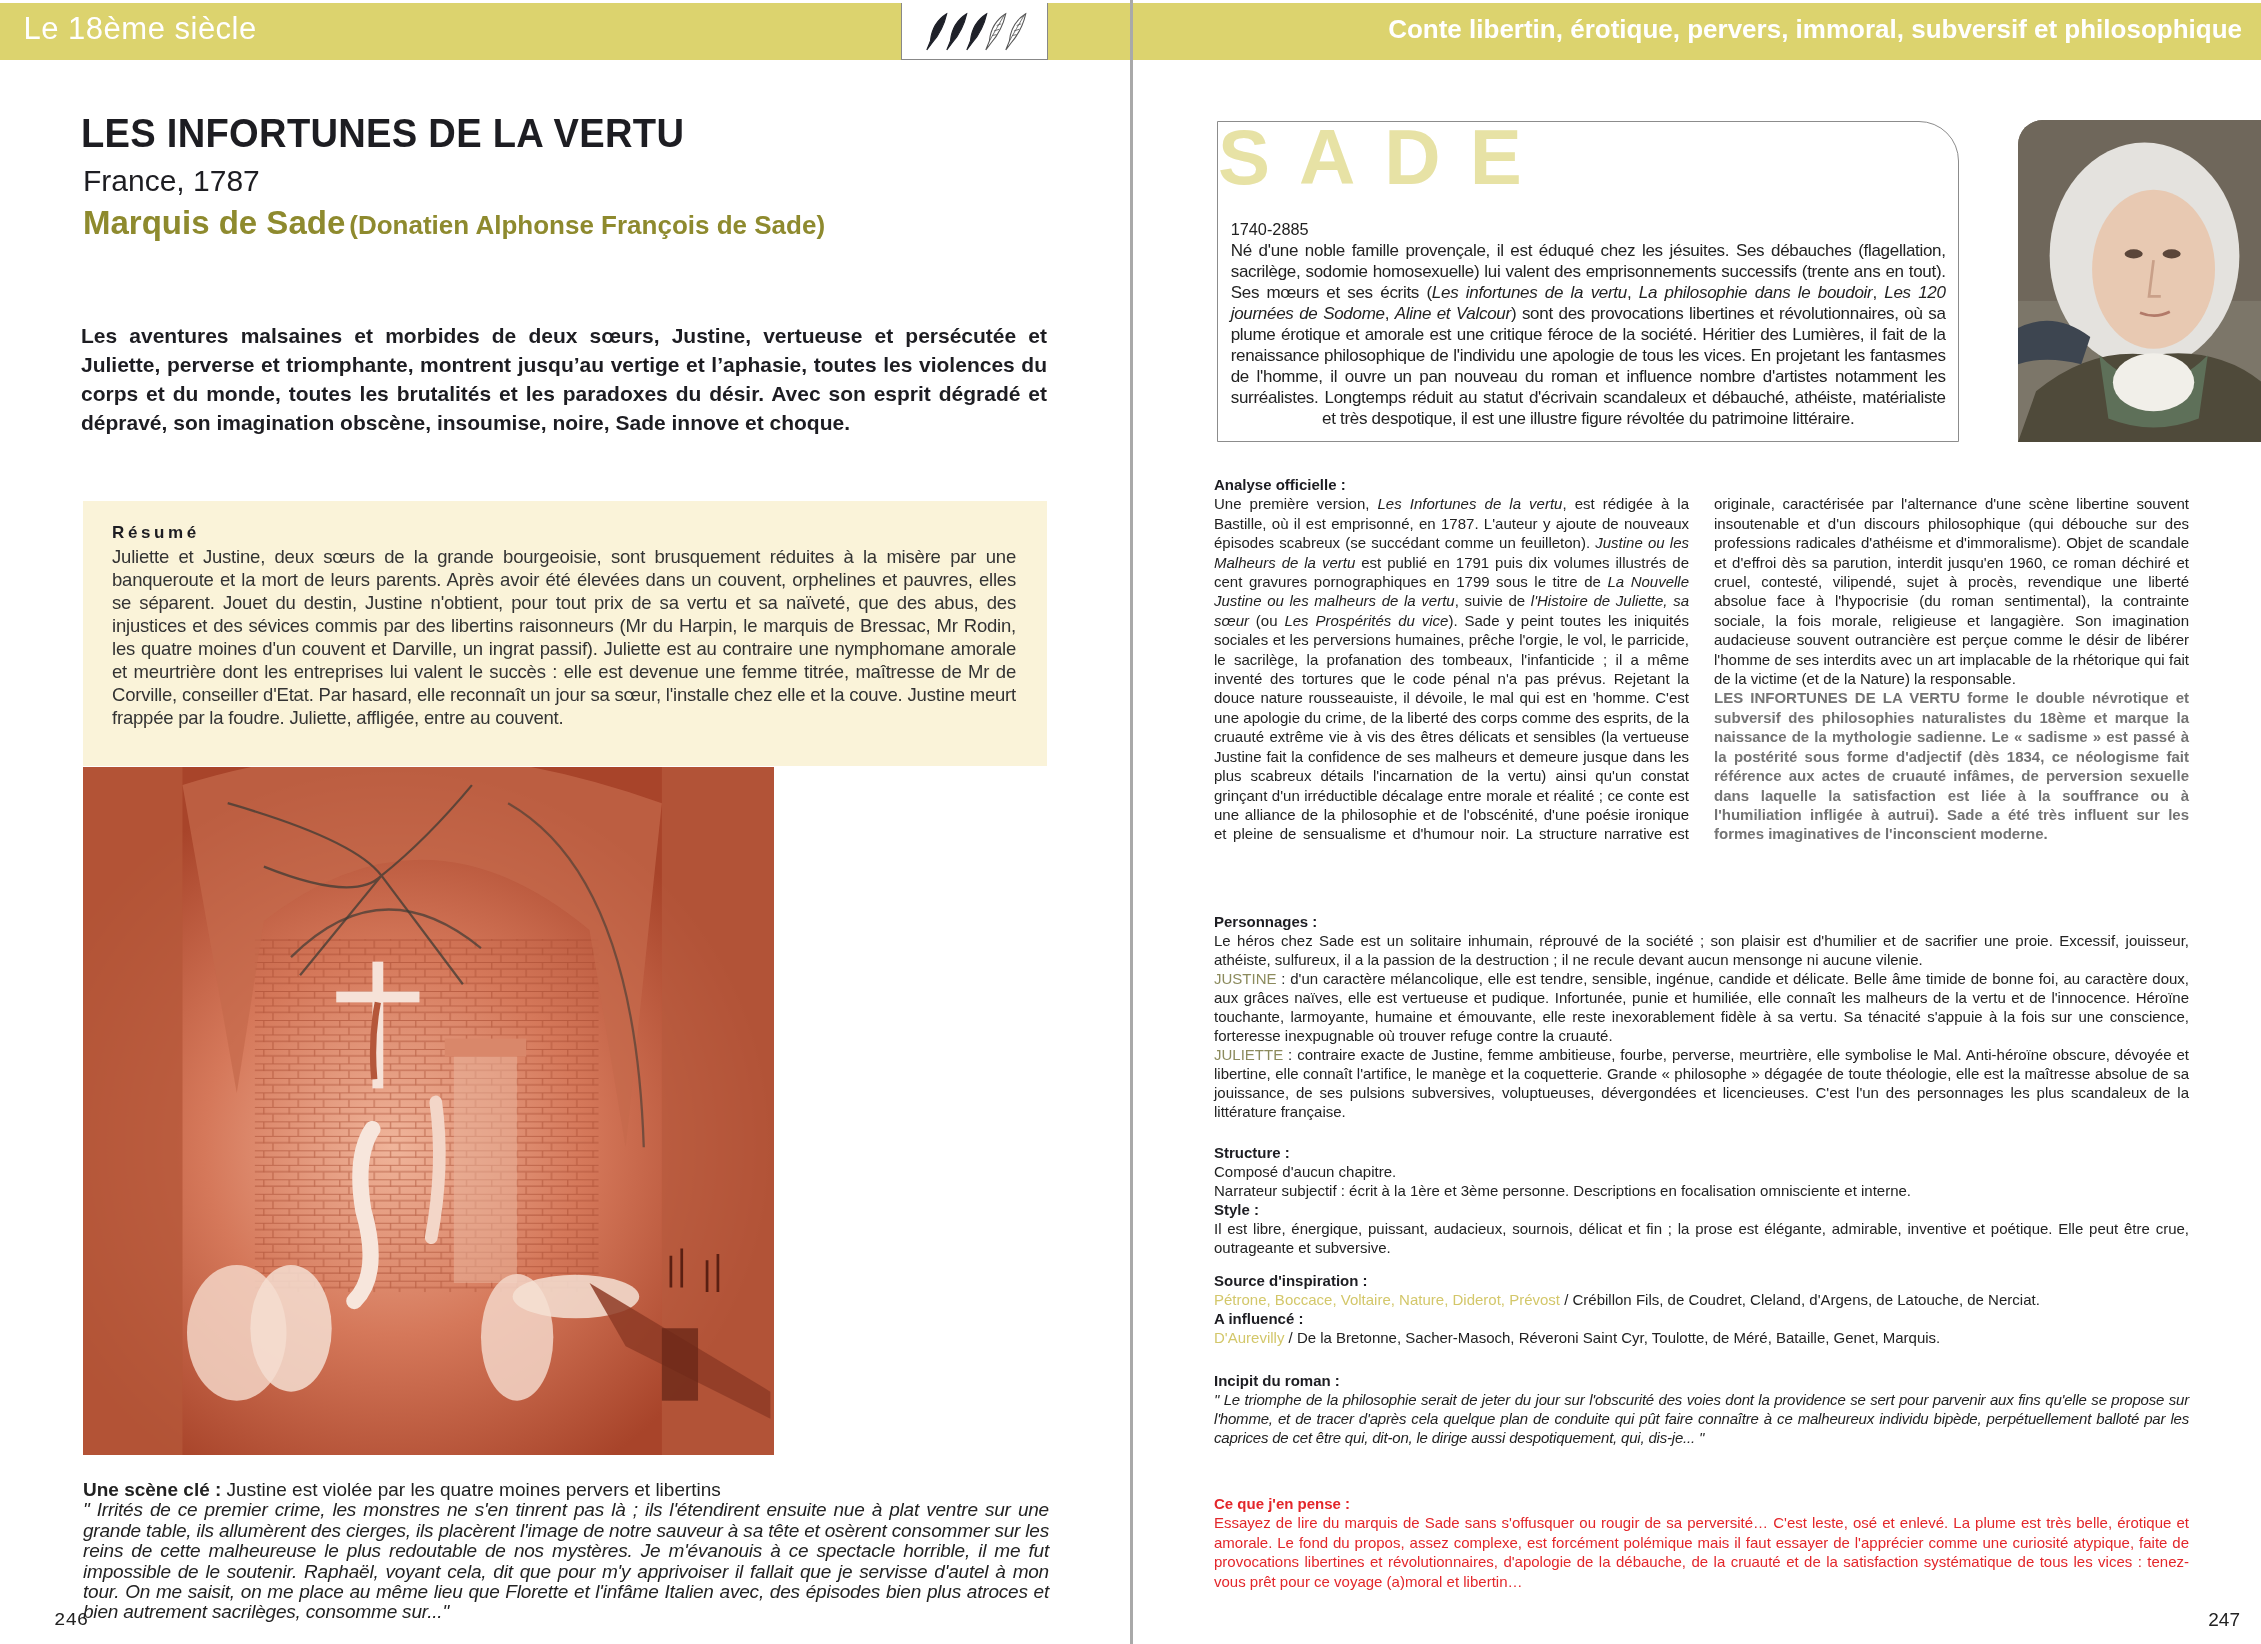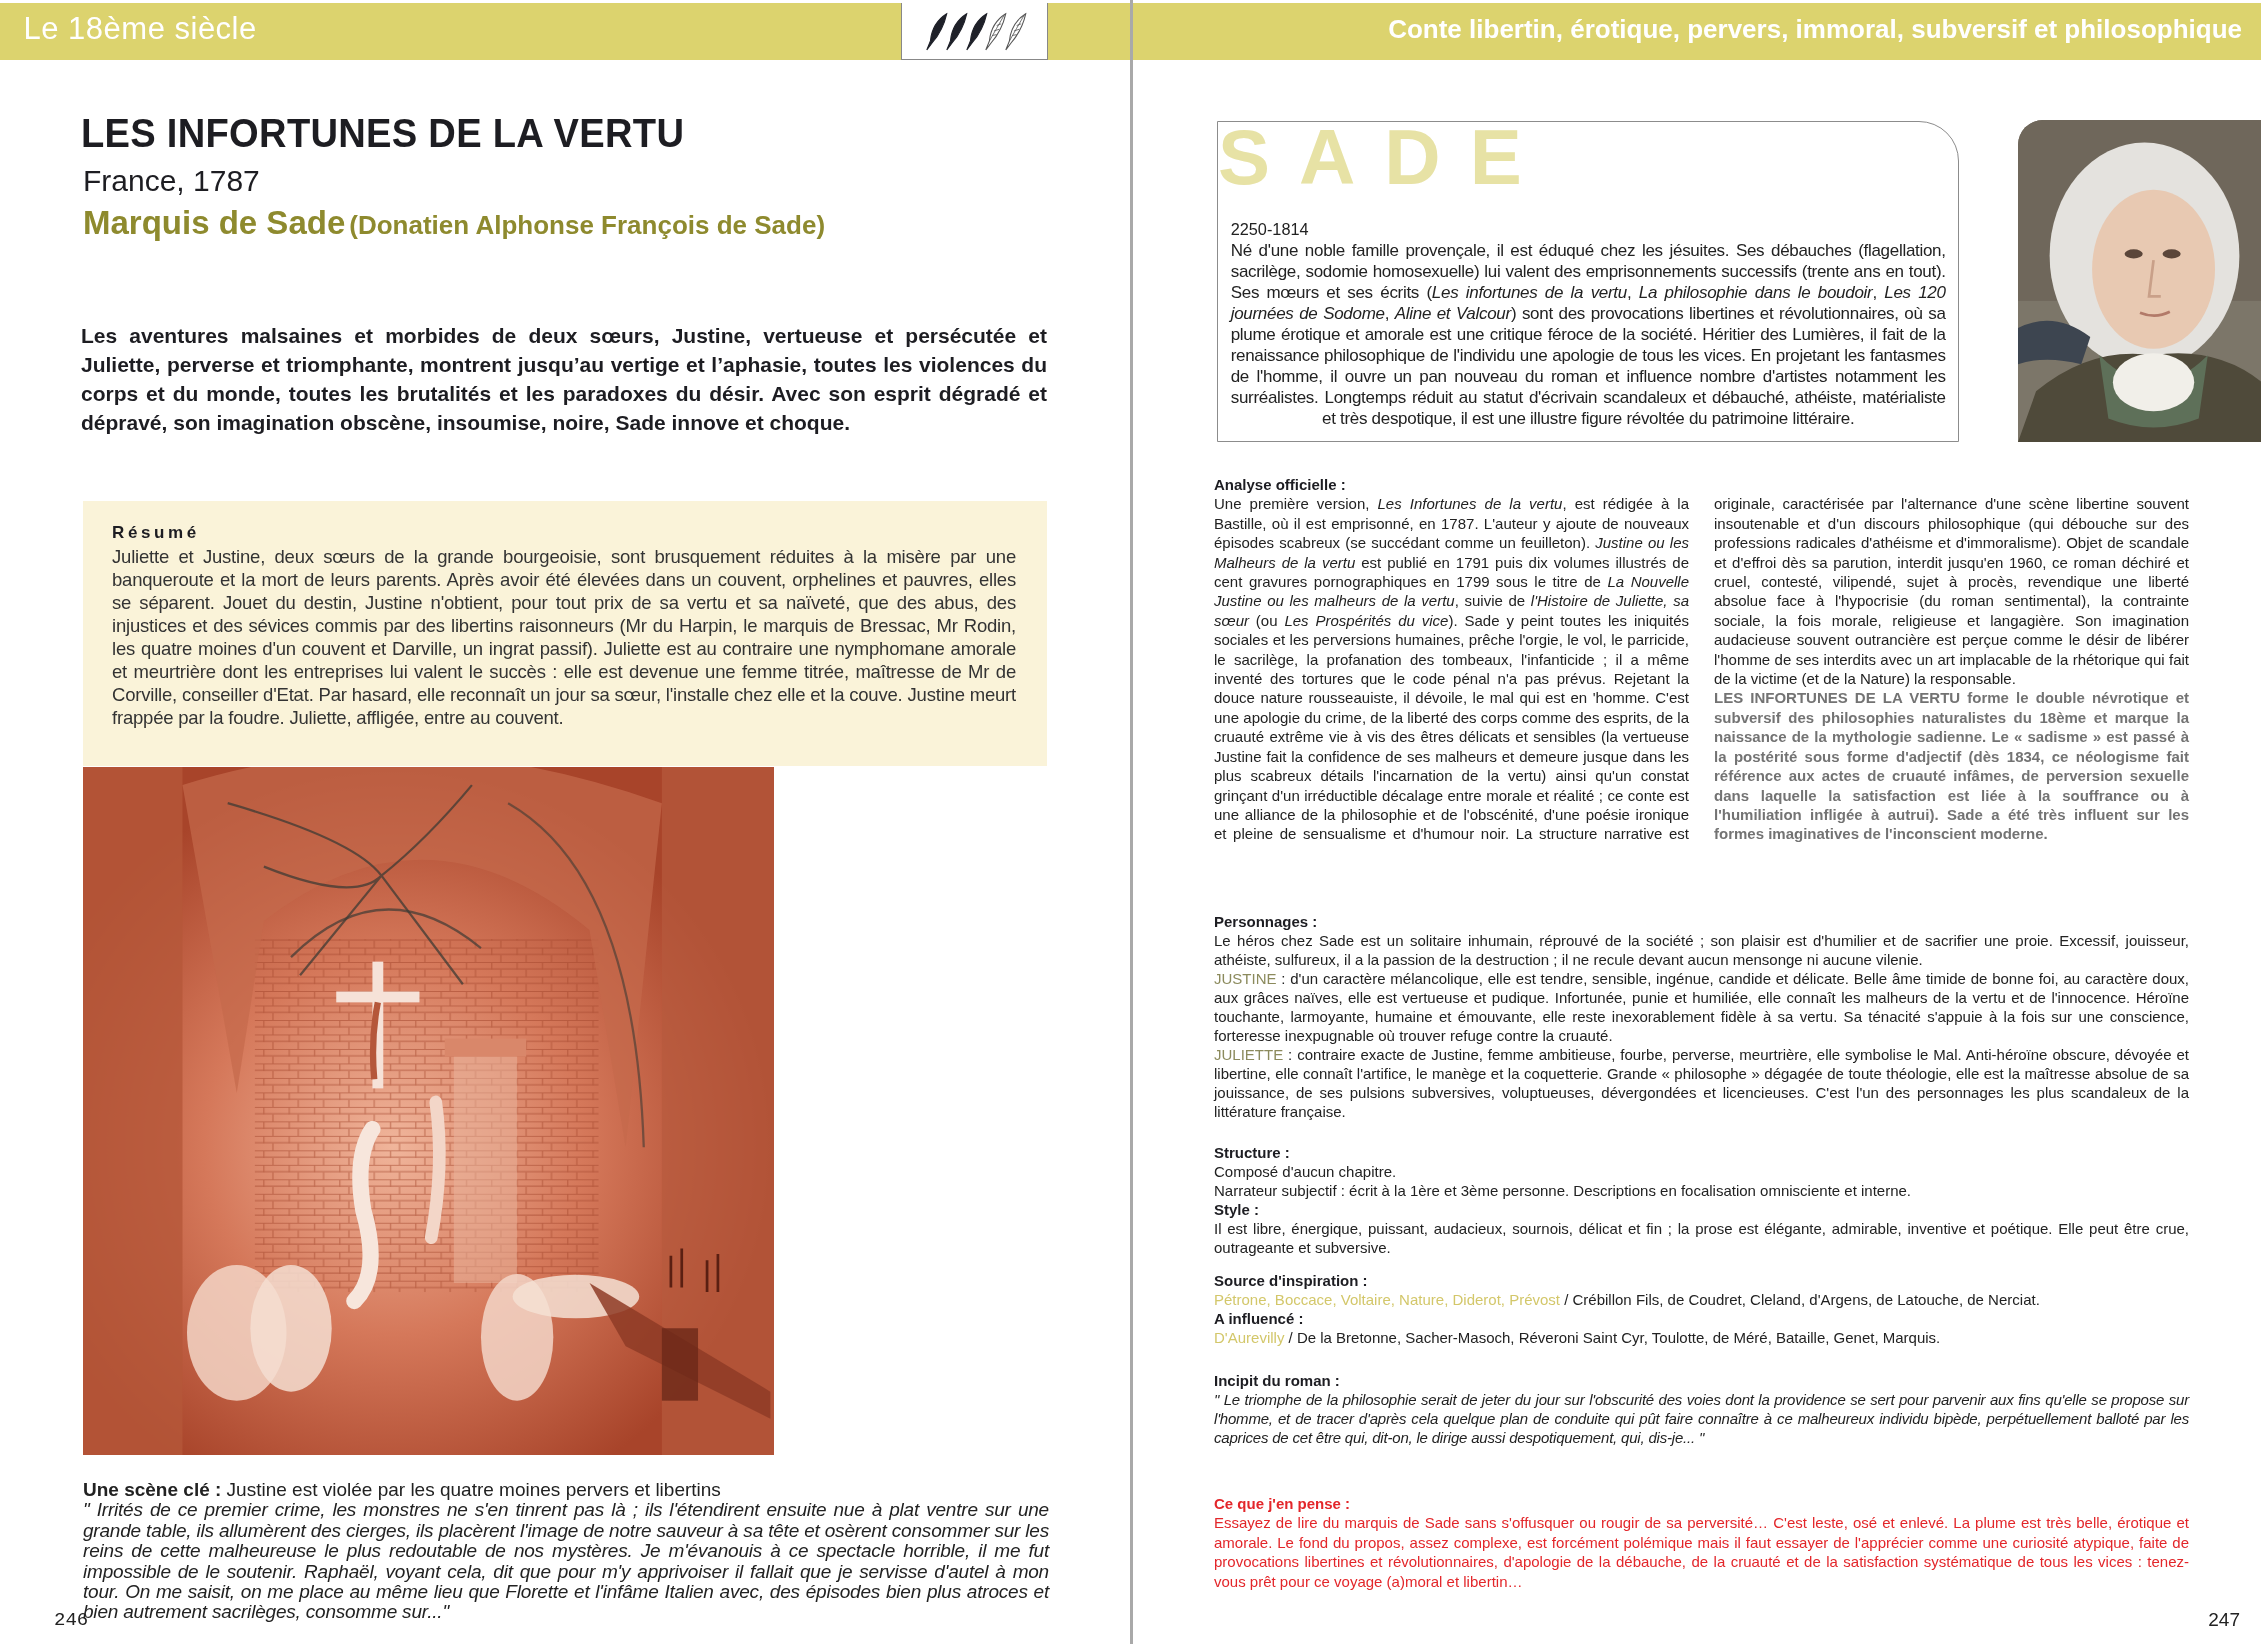--- a/index.html
+++ b/index.html
@@ -162,21 +162,21 @@
 
   <div class="gutter"></div>
 
   <div class="page page-right">
     <div class="header-band">
       <span class="genre-label">Conte libertin, érotique, pervers, immoral, subversif et philosophique</span>
     </div>
 
     <div class="bio-box">
       <div class="bio-name">SADE</div>
-      <div class="bio-dates">2250-1814</div>
+      <div class="bio-dates">1740-2885</div>
       <p class="bio-text"><span>Né d'une noble famille provençale, il est éduqué chez les jésuites.  Ses débauches (flagellation, sacrilège, sodomie homosexuelle) lui valent des emprisonnements successifs (trente ans en tout). Ses mœurs et ses écrits (</span><i>Les infortunes de la vertu</i><span>, </span><i>La philosophie dans le boudoir</i><span>, </span><i>Les 120 journées de Sodome</i><span>, </span><i>Aline et Valcour</i><span>) sont des provocations libertines et révolutionnaires, où sa plume érotique et amorale est une critique féroce de la société. Héritier des Lumières, il fait de la renaissance philosophique de l'individu une apologie de tous les vices. En projetant les fantasmes de l'homme, il ouvre un pan nouveau du roman et influence nombre d'artistes notamment les surréalistes. Longtemps réduit au statut d'écrivain scandaleux et débauché, athéiste, matérialiste et très despotique, il est une illustre figure révoltée du patrimoine littéraire.</span></p>
     </div>
 
     <div class="portrait">
       <svg viewBox="0 0 270 356" preserveAspectRatio="none">
         <rect width="270" height="356" fill="#6f675b"></rect>
         <rect x="0" y="200" width="270" height="156" fill="#7c7669"></rect>
         <ellipse cx="140" cy="150" rx="105" ry="125" fill="#e4e2de"></ellipse>
         <ellipse cx="150" cy="165" rx="68" ry="88" fill="#e8c9b2"></ellipse>
         <ellipse cx="128" cy="148" rx="10" ry="5" fill="#5b463a"></ellipse>

